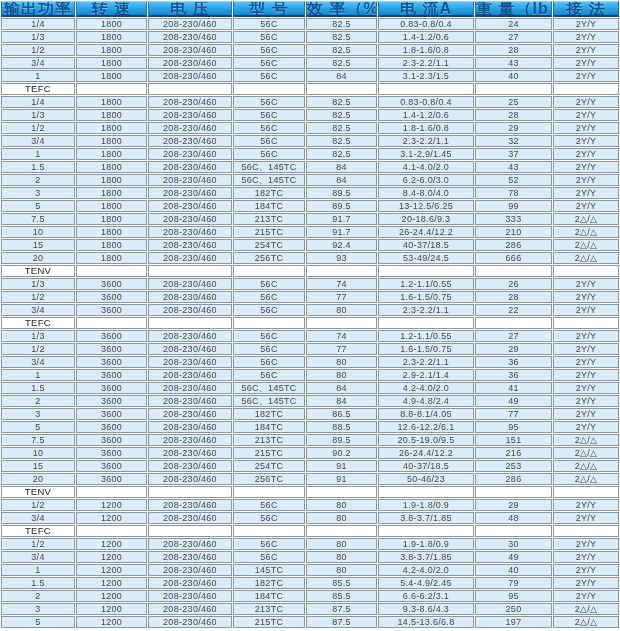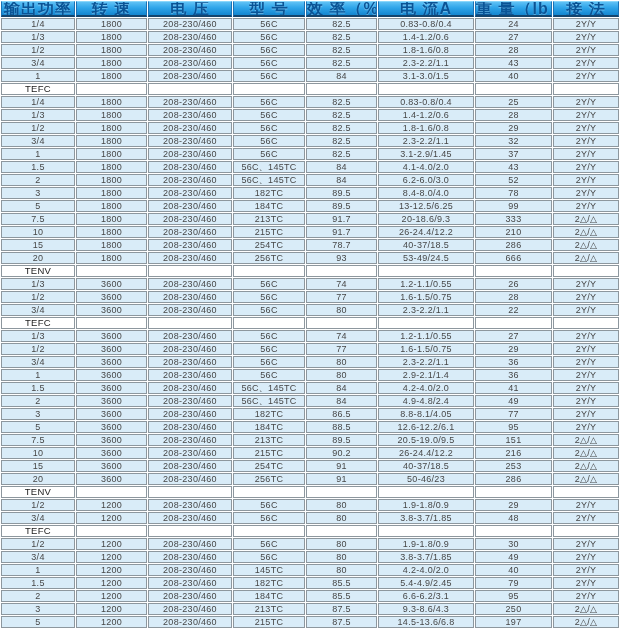--- a/index.html
+++ b/index.html
@@ -117,21 +117,21 @@
         <td>2.3-2.2/1.1</td>
         <td>43</td>
         <td>2Y/Y</td>
       </tr>
       <tr>
         <td>1</td>
         <td>1800</td>
         <td>208-230/460</td>
         <td>56C</td>
         <td>84</td>
-        <td>3.1-3.0/1.5</td>
+        <td>3.1-2.3/1.5</td>
         <td>40</td>
         <td>2Y/Y</td>
       </tr>
       <tr class="section">
         <td>TEFC</td>
         <td></td>
         <td></td>
         <td></td>
         <td></td>
         <td></td>
@@ -246,21 +246,21 @@
         <td>91.7</td>
         <td>26-24.4/12.2</td>
         <td>210</td>
         <td>2△/△</td>
       </tr>
       <tr>
         <td>15</td>
         <td>1800</td>
         <td>208-230/460</td>
         <td>254TC</td>
-        <td>78.7</td>
+        <td>92.4</td>
         <td>40-37/18.5</td>
         <td>286</td>
         <td>2△/△</td>
       </tr>
       <tr>
         <td>20</td>
         <td>1800</td>
         <td>208-230/460</td>
         <td>256TC</td>
         <td>93</td>

